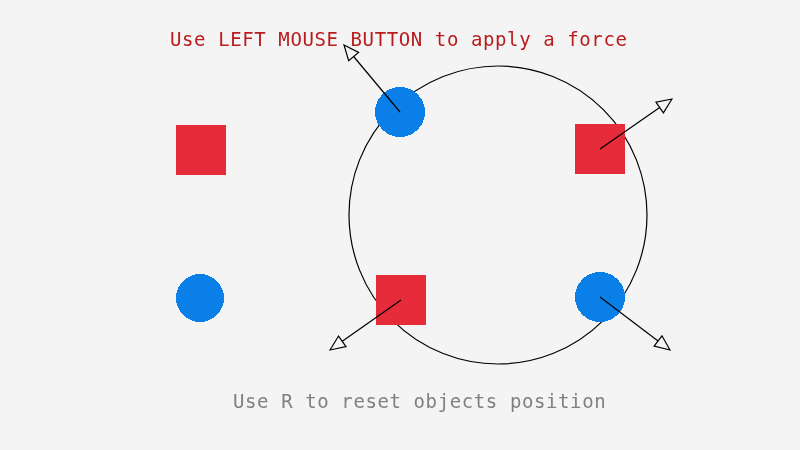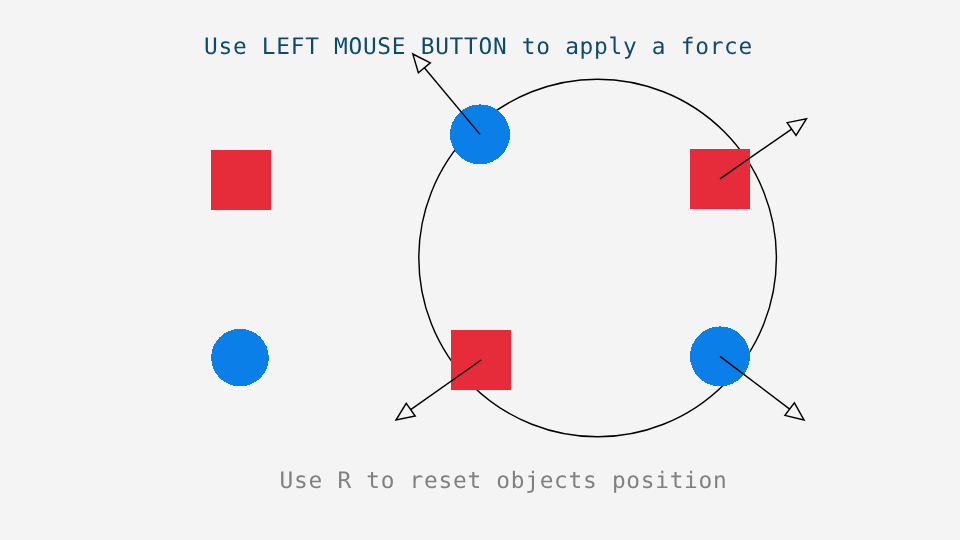--- a/index.html
+++ b/index.html
@@ -79,17 +79,17 @@
         <line x1="600" y1="149" x2="659.6794505149005" y2="107.55593714243017" stroke="#000000" stroke-width="1.2"></line>
         <polygon points="672,99 663.3870232766202,112.89484191930659 655.9718777531808,102.21703236555375" fill="none" stroke="#000000" stroke-width="1.2" stroke-linejoin="miter"></polygon>
         <line x1="401" y1="300" x2="342.2640845908968" y2="341.36332071063606" stroke="#000000" stroke-width="1.2"></line>
         <polygon points="330,350 338.5215235655058,336.0488840545808 346.0066456162878,346.6777573666913" fill="none" stroke="#000000" stroke-width="1.2" stroke-linejoin="miter"></polygon>
         <line x1="600" y1="297" x2="658.0411263828183" y2="340.94542426127674" stroke="#000000" stroke-width="1.2"></line>
         <polygon points="670,350 654.1174768960383,346.12760282872216 661.9647758695984,335.7632456938313" fill="none" stroke="#000000" stroke-width="1.2" stroke-linejoin="miter"></polygon>
       </g>
 
   </svg>
 
-  <div class="hud-text" id="hint-top" style="color: #0c4a6e; left: 170px; top: 28px;">Use LEFT MOUSE BUTTON to apply a force</div>
+  <div class="hud-text" id="hint-top" style="color: #b91c1c; left: 170px; top: 28px;">Use LEFT MOUSE BUTTON to apply a force</div>
 
   <div class="hud-text" id="hint-bottom" style="color: rgb(128, 128, 128); left: 233px; top: 390px;">Use R to reset objects position</div>
 
 </div>
 
 </body></html>

